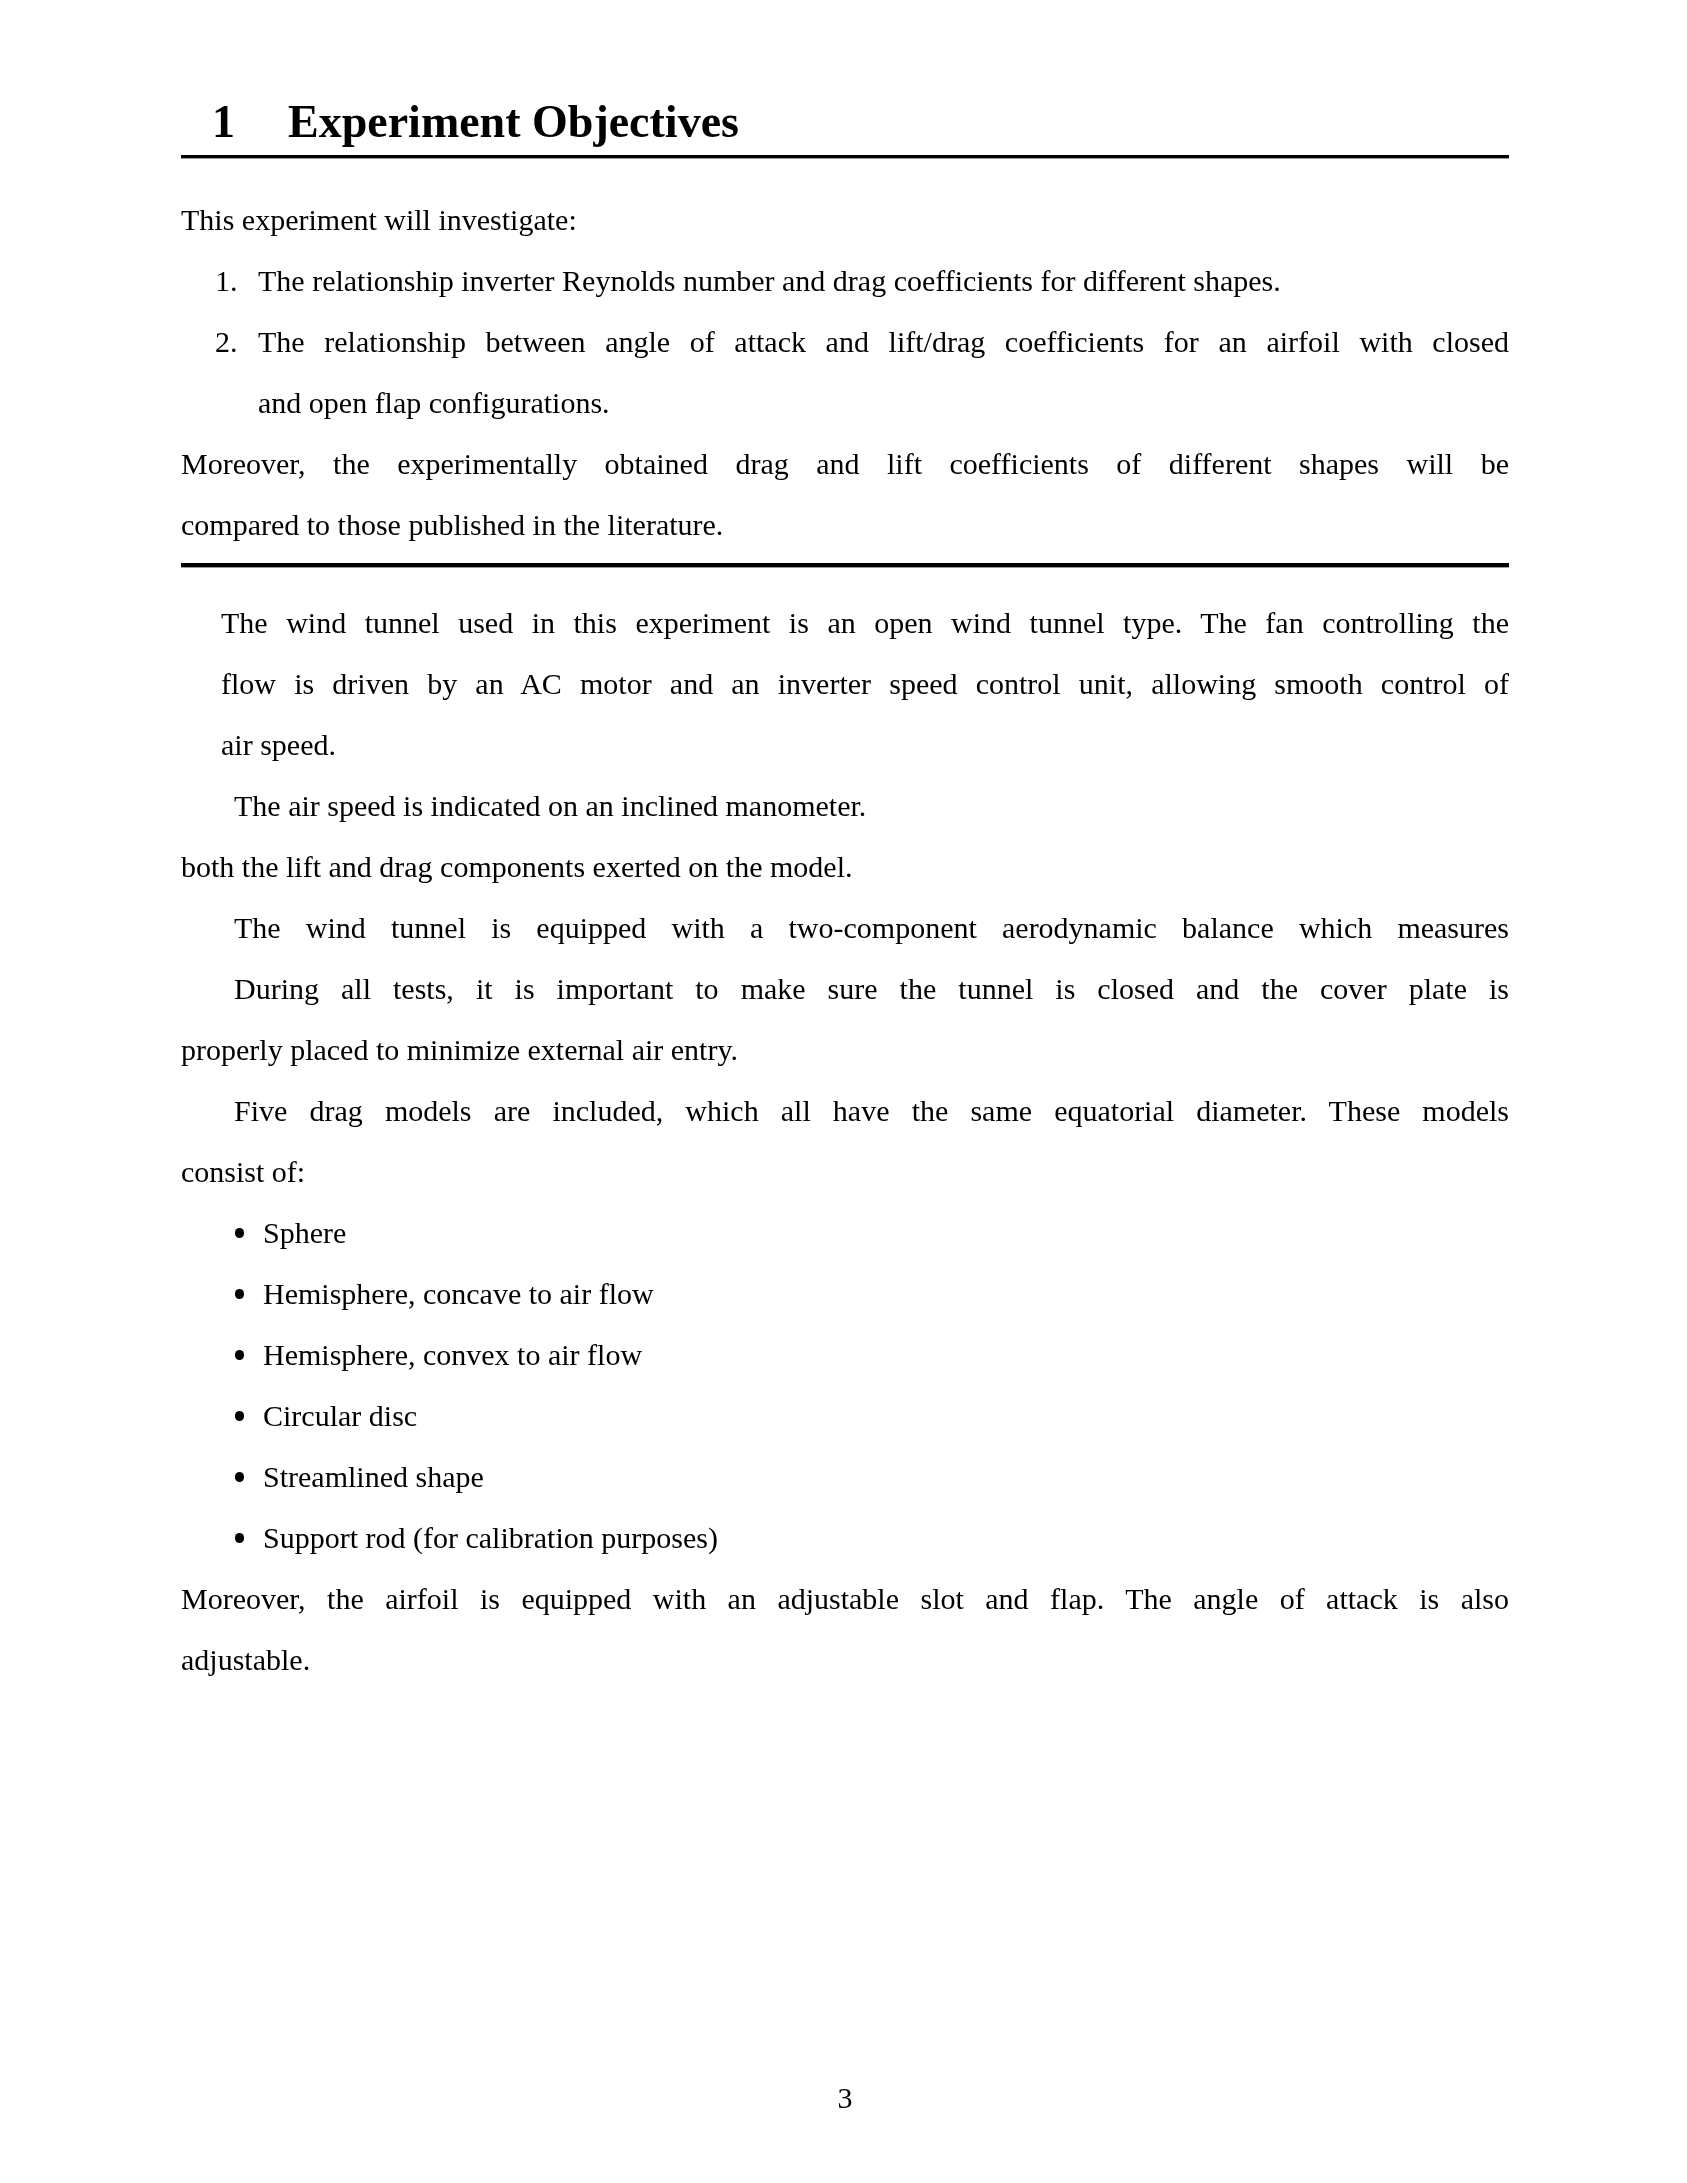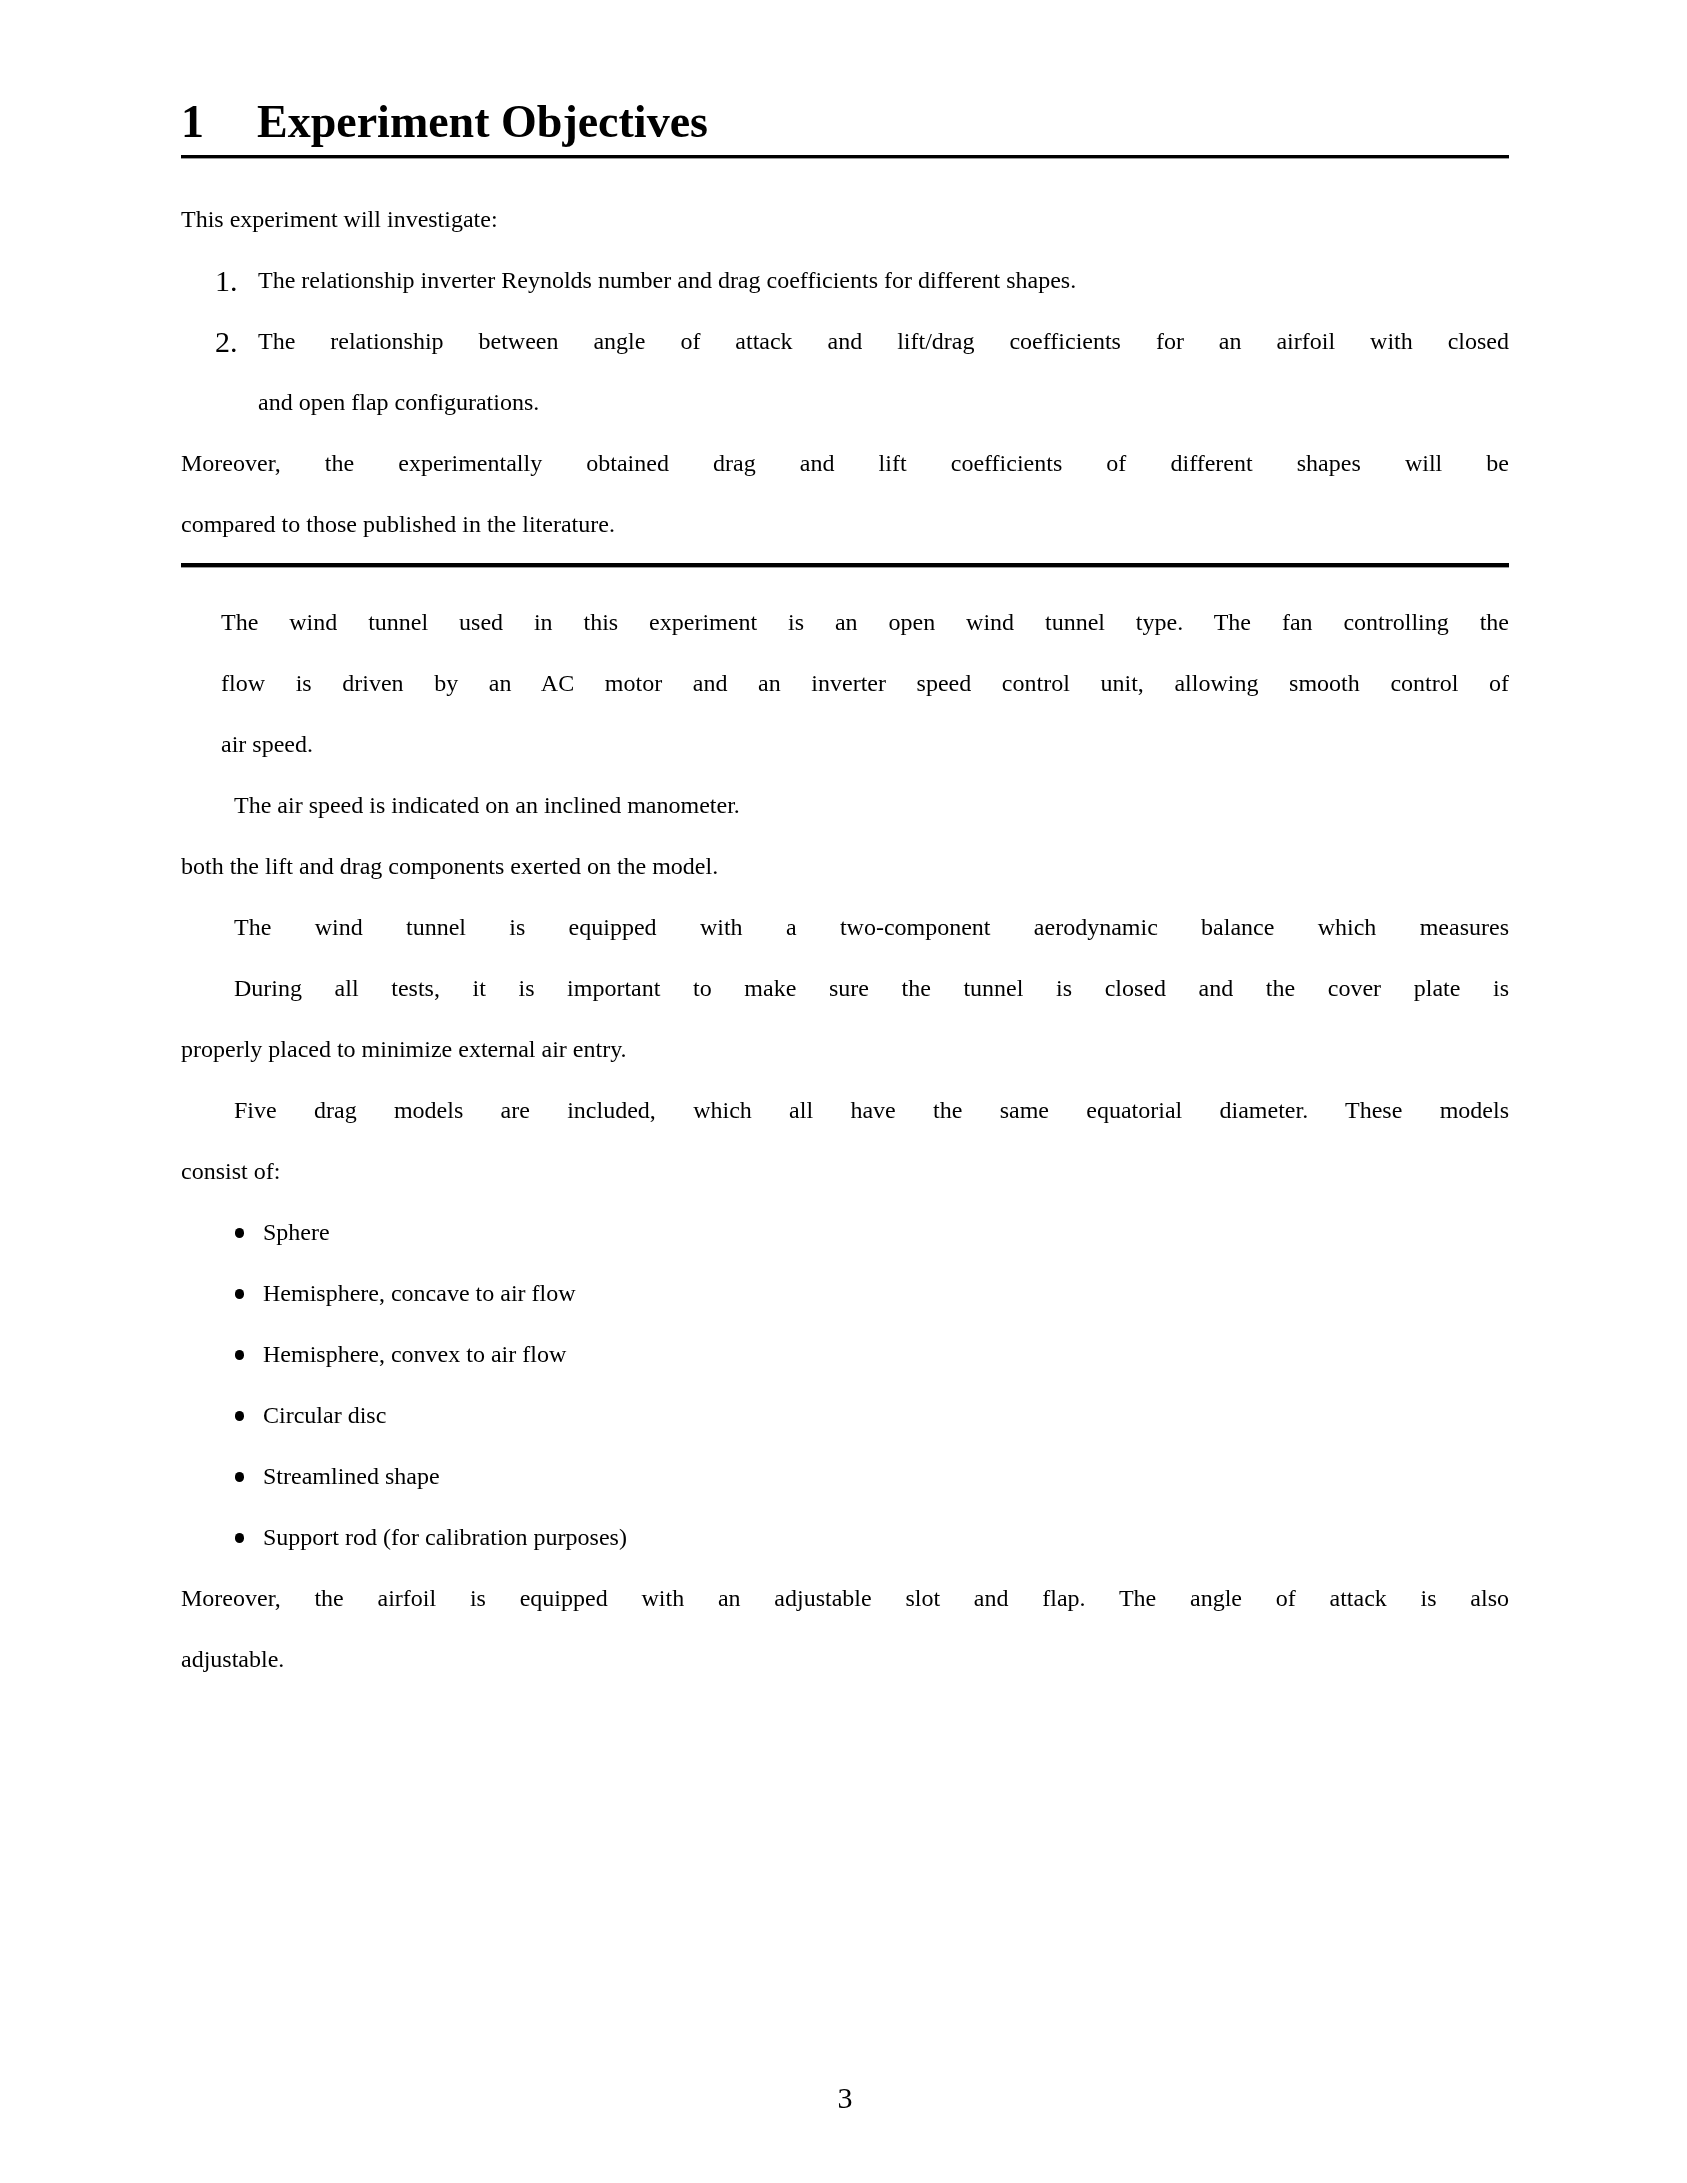--- a/index.html
+++ b/index.html
@@ -21,36 +21,37 @@
     left: 181px;
     top: 0;
     width: 1328px;
   }
   
   .sec-heading {
     font-size: 46px;
     font-weight: 700;
     line-height: 49px;
     white-space: nowrap;
+    margin-left: 31px;
   }
   .sec-heading .sec-num {
     display: inline-block;
     margin-right: 53px;
   }
   .sec-heading-1 { margin-top: 97px; }
   .sec-heading-2 { margin-top: 86px; }
   .rule {
     height: 3.3px;
     background: #000000;
     margin-top: 8.6px;
     border-bottom: 1.3px solid #9a9a9a;
   }
   
   .bodyline {
-    font-size: 24px;
+    font-size: 30px;
     line-height: 61px;
     text-align: justify;
     text-align-last: justify;
     white-space: nowrap;
   }
   .bodyline.last {
     text-align-last: left;
   }
   .ind { text-indent: 53px; }
   .mt-intro   { margin-top: 30px; }  

